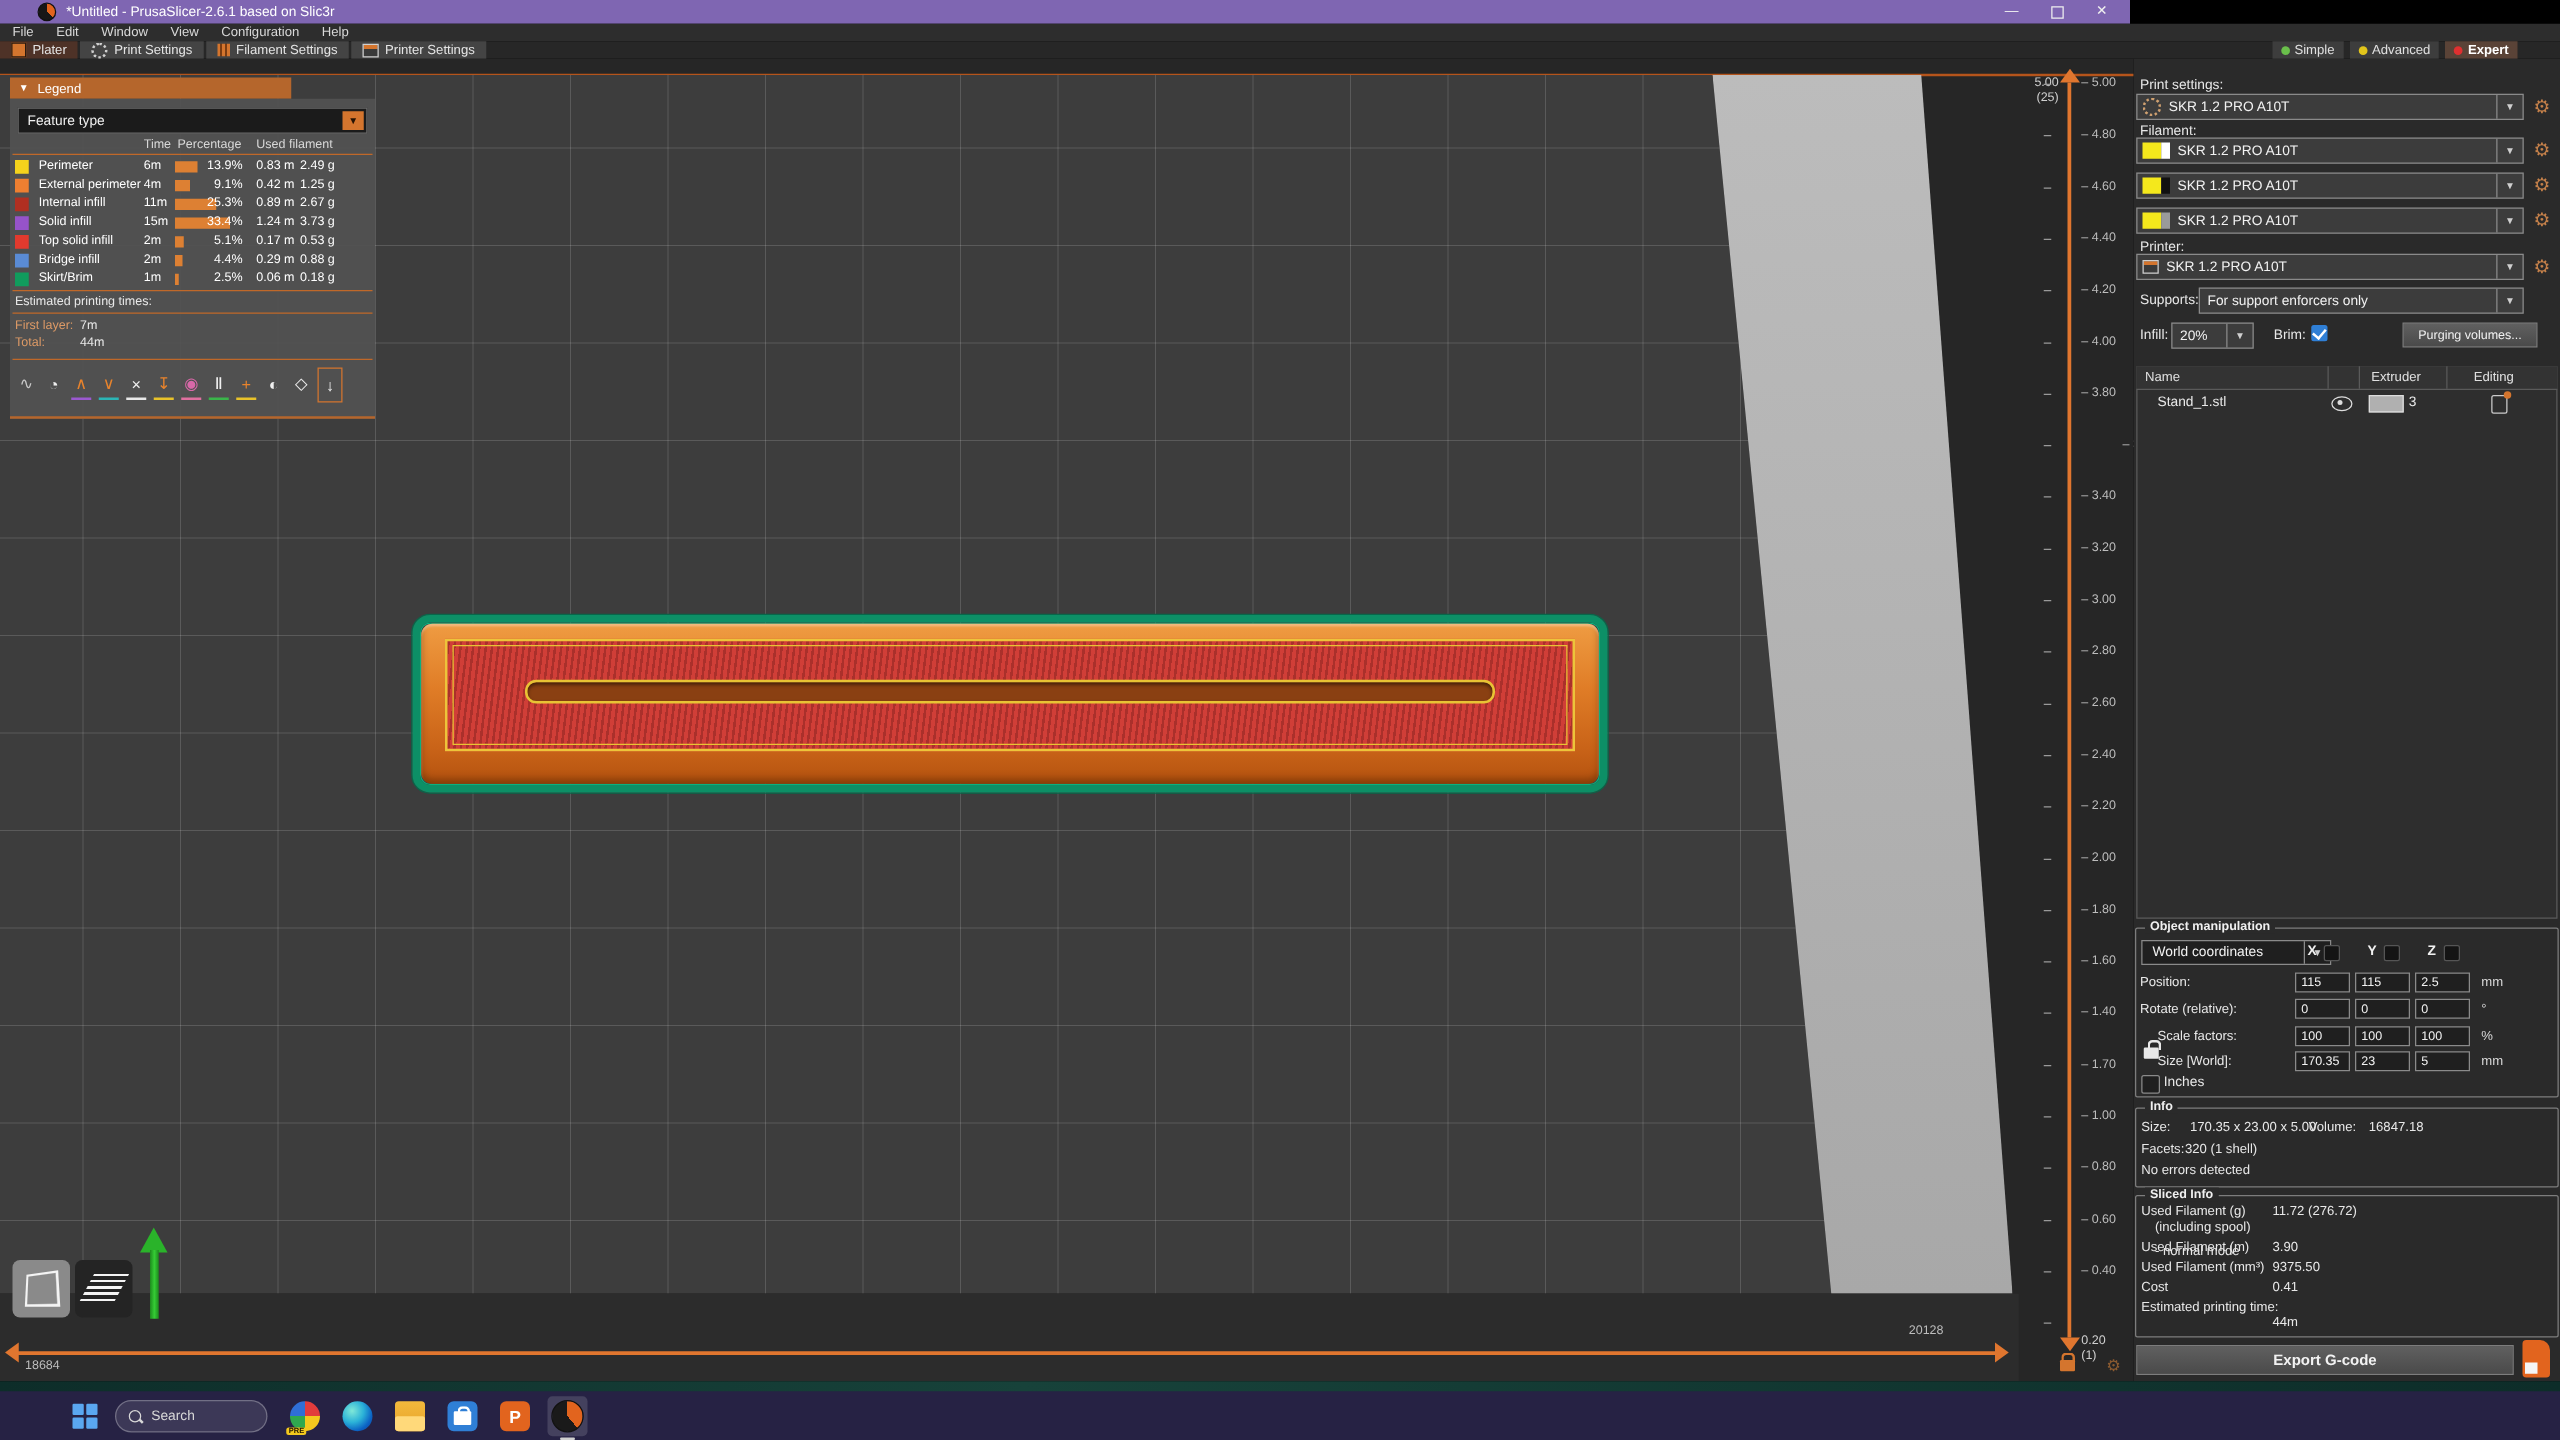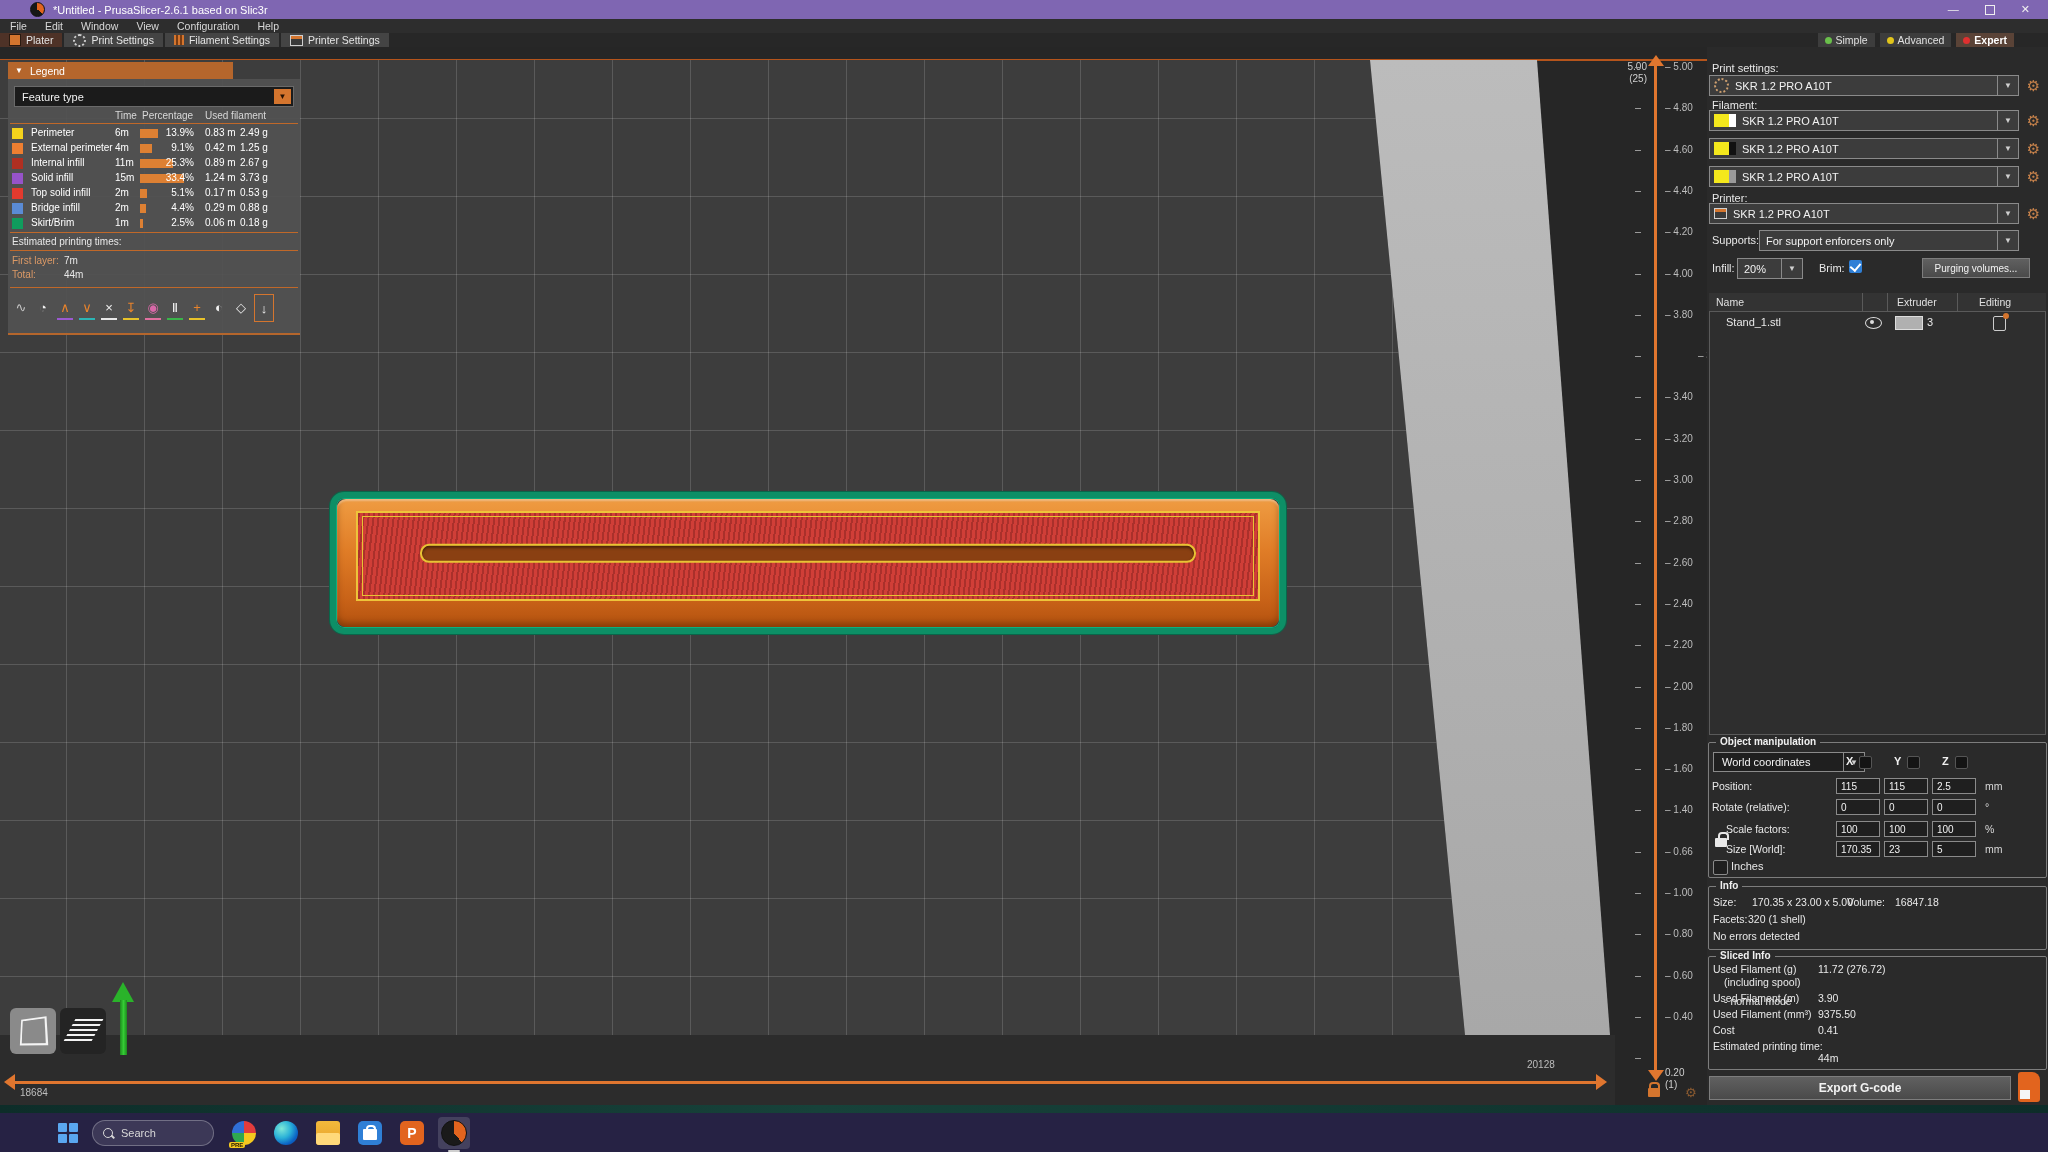--- a/index.html
+++ b/index.html
@@ -1,21 +1,21 @@
 <!DOCTYPE html>
 <html><head>
 <meta charset="utf-8">
 <style>
   html,body{margin:0;padding:0;background:#000;}
   body{width:2048px;height:1152px;position:relative;overflow:hidden;
        font-family:"Liberation Sans","DejaVu Sans",sans-serif;color:#e8e8e8;
        -webkit-font-smoothing:antialiased;}
   .abs{position:absolute;}
   
-  #titlebar{left:0;top:0;width:2048px;height:19px;background:#7f66b2;display:flex;align-items:center;}
+  #titlebar{left:0;top:0;width:1704px;height:19px;background:#7f66b2;display:flex;align-items:center;}
   #titlebar .logo{width:13px;height:13px;border-radius:50%;margin-left:30px;
       background:conic-gradient(#e2641e 0 130deg,#171717 130deg 360deg);border:1px solid #111;}
   #titlebar .t{font-size:11px;color:#fff;margin-left:8px;}
   #winbtns{position:absolute;right:0;top:0;height:19px;display:flex;align-items:center;gap:26px;padding-right:18px;}
   #winbtns .wb{color:#f0f0f0;font-size:11px;line-height:19px;}
   #winbtns .sq{width:8px;height:8px;border:1px solid #f0f0f0;}
   
   #menubar{left:0;top:19px;width:2048px;height:14px;background:#2d2d2d;display:flex;align-items:center;gap:18px;padding-left:10px;}
   #menubar span{font-size:10.5px;color:#d8d8d8;}
   #tabbar{left:0;top:33px;width:2048px;height:14px;background:#272727;display:flex;align-items:center;}
@@ -418,21 +418,21 @@
         <div class="vtick" style="top: 592.2px;">– 2.20</div>
         <div class="vdash" style="top: 639.5px;"></div>
         <div class="vtick" style="top: 633.5px;">– 2.00</div>
         <div class="vdash" style="top: 680.8px;"></div>
         <div class="vtick" style="top: 674.8px;">– 1.80</div>
         <div class="vdash" style="top: 722.1px;"></div>
         <div class="vtick" style="top: 716.1px;">– 1.60</div>
         <div class="vdash" style="top: 763.4px;"></div>
         <div class="vtick" style="top: 757.4px;">– 1.40</div>
         <div class="vdash" style="top: 804.7px;"></div>
-        <div class="vtick" style="top: 798.7px;">– 0.66</div>
+        <div class="vtick" style="top: 798.7px;">– 1.70</div>
         <div class="vdash" style="top: 846px;"></div>
         <div class="vtick" style="top: 840px;">– 1.00</div>
         <div class="vdash" style="top: 887.3px;"></div>
         <div class="vtick" style="top: 881.3px;">– 0.80</div>
         <div class="vdash" style="top: 928.6px;"></div>
         <div class="vtick" style="top: 922.6px;">– 0.60</div>
         <div class="vdash" style="top: 969.9px;"></div>
         <div class="vtick" style="top: 963.9px;">– 0.40</div>
         <div class="vdash" style="top: 1011.2px;"></div>
       </div>

